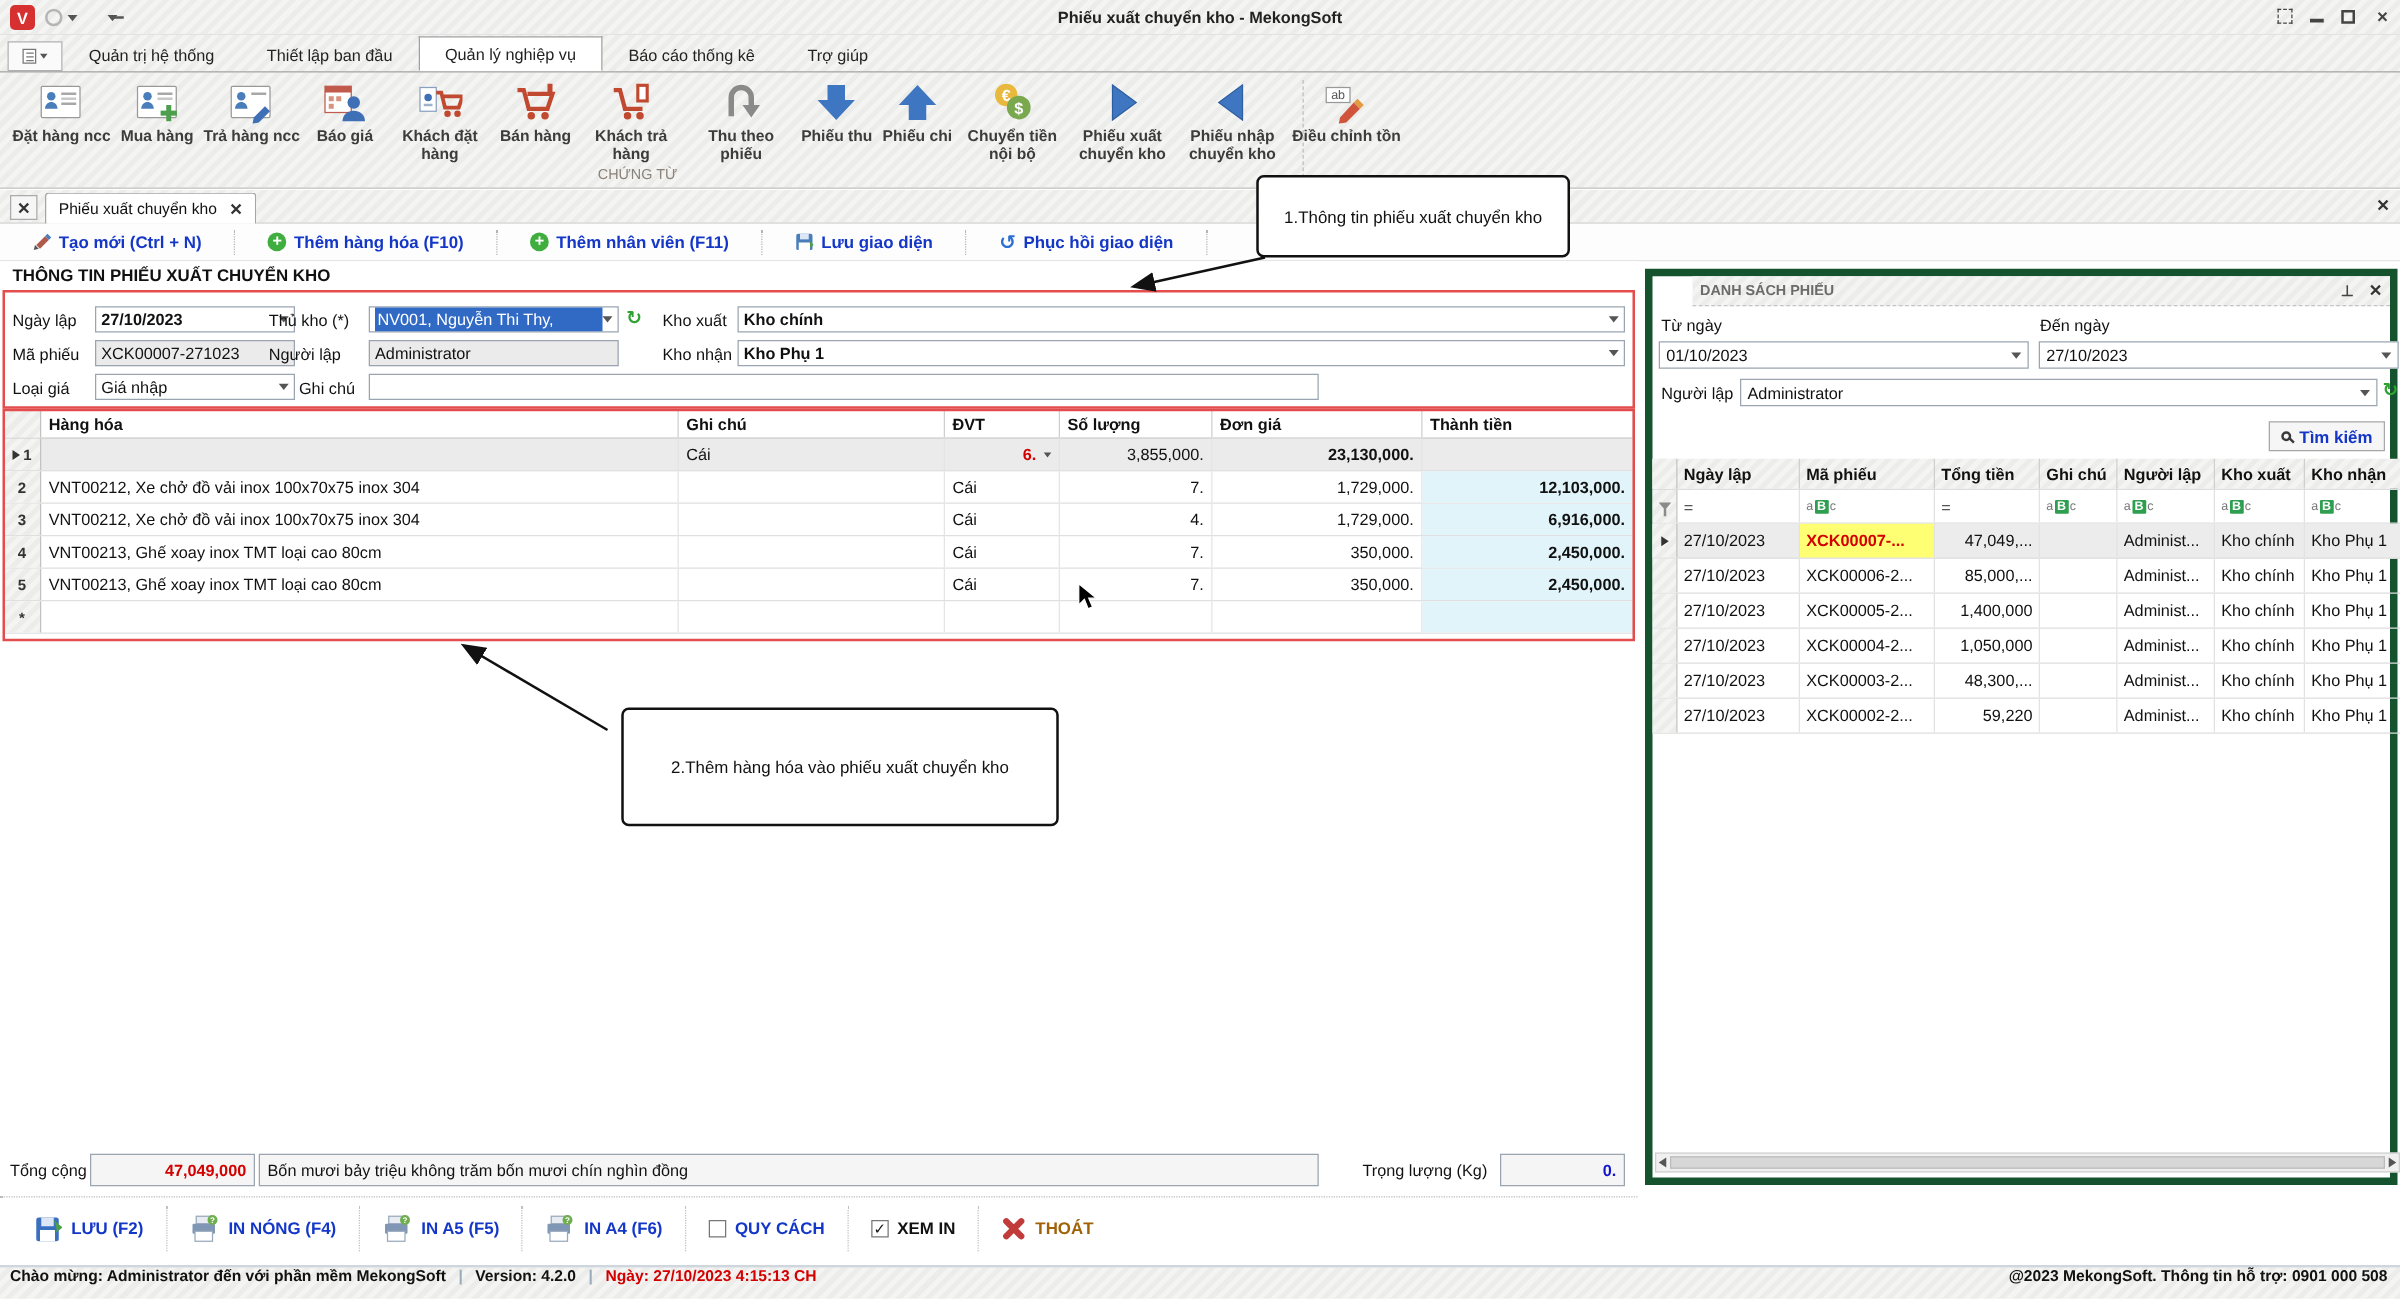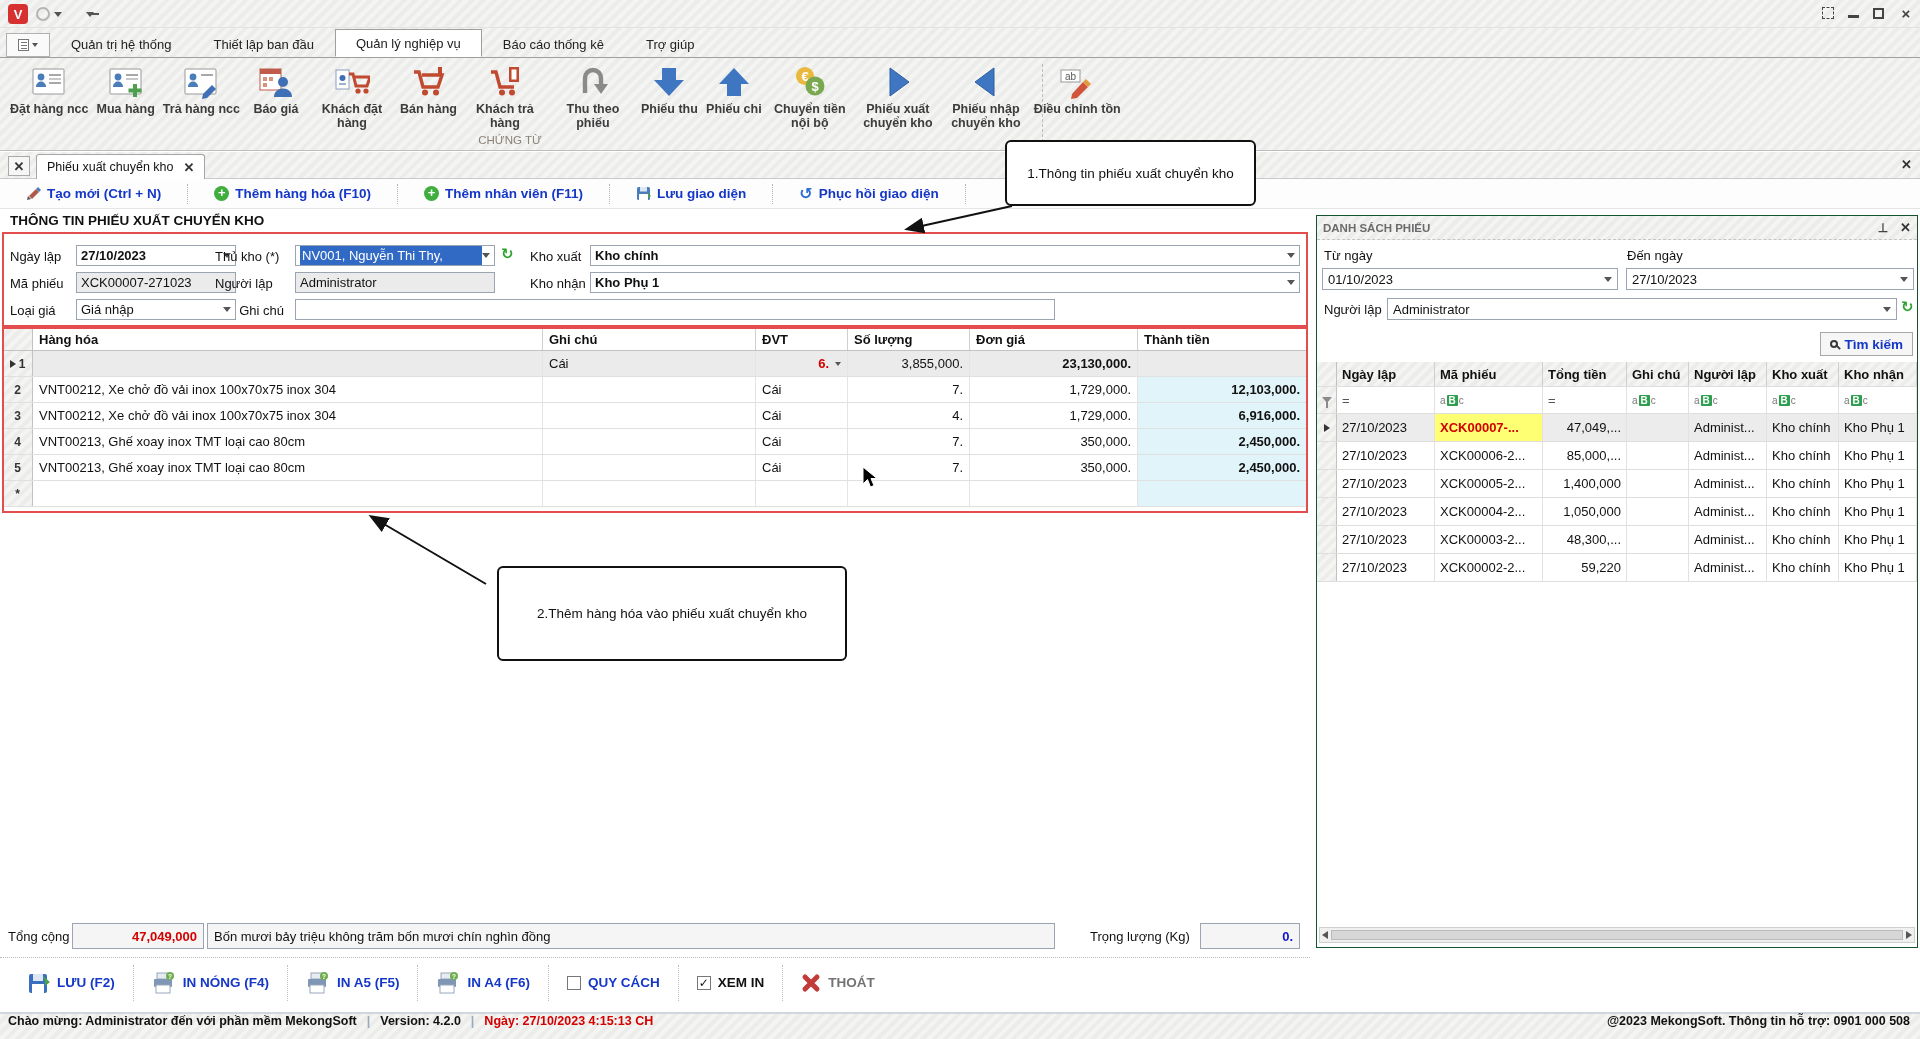--- a/index.html
+++ b/index.html
@@ -84,25 +84,25 @@
   
   .sumlabel { position:absolute; font-size:13px; }
   .sumbox { position:absolute; height:26px; border:1px solid #9aa5b1; background:#f5f5f5; display:flex; align-items:center; padding:0 6px; font-size:13px; }
   .sumbox.red { color:#d40000; font-weight:bold; justify-content:flex-end; }
   .sumbox.blue { color:#1414cc; font-weight:bold; justify-content:flex-end; }
 
   
   .actionbar { position:absolute; left:0; top:748px; width:1310px; height:50px; border-top:1px dotted #bbb; display:flex; align-items:center; padding-left:10px; }
   .abtn { display:flex; align-items:center; gap:7px; padding:0 18px; height:36px; border-right:1px dotted #c0c0c0; color:#1437c8; font-weight:bold; font-size:13.5px; cursor:pointer; }
   .abtn.black { color:#111; }
-  .abtn.red { color:#737373; }
+  .abtn.red { color:#a16207; }
   .cb { width:14px; height:14px; border:1px solid #777; background:#fff; display:flex; align-items:center; justify-content:center; font-size:12px; font-family:"DejaVu Sans", sans-serif; color:#111; }
 
   
-  .rpanel { position:absolute; left:1316px; top:215px; width:602px; height:733px; background:#fff; border:1px solid #14532d; }
+  .rpanel { position:absolute; left:1316px; top:215px; width:602px; height:733px; background:#fff; border:6px solid #14532d;padding-left:32px; }
   .rp-head { height:24px; display:flex; align-items:center; padding:0 6px; border-bottom:1px dashed #c5c5c5; color:#6b6b6b; font-weight:bold; font-size:11.5px; }
   .rp-head .sp { flex:1; }
   .pin { font-weight:bold; color:#444; margin-right:12px; font-size:12px; }
   .rp-label { position:absolute; font-size:13px; color:#111; }
   .rp-field { position:absolute; height:22px; border:1px solid #9aa5b1; background:#fff; display:flex; align-items:center; padding:0 5px; font-size:13px;gap:44px; }
   .rp-field .dd { margin-left:auto; }
   .searchbtn { position:absolute; right:4px; top:116px; height:24px; border:1px solid #a8a8a8; background:#f6f6f6; display:flex; align-items:center; gap:6px; padding:0 9px; color:#1437c8; font-weight:bold; font-size:13.5px; cursor:pointer; }
   .lens { width:8px; height:8px; border:2px solid #3a3a3a; border-radius:50%; position:relative; }
   .lens:after { content:''; position:absolute; width:6px; height:2px; background:#3a3a3a; transform:rotate(45deg); right:-5px; bottom:-2px; }
 
@@ -141,20 +141,21 @@
 </head>
 <body>
 
 <div class="app">
 
   <div class="titlebar hatch">
     <div class="logo">V</div>
     <div class="qa-circle"></div>
     <span class="dd qa-dd1"></span>
     <span class="dd qa-dd2"></span>
+    <div class="win-title">Phiếu xuất chuyển kho - MekongSoft</div>
     <div class="winbtns">
       <span class="wbtn wb-exp"></span>
       <span class="wbtn wb-min"></span>
       <span class="wbtn wb-max"></span>
       <span class="wbtn wb-close">×</span>
     </div>
   </div>
 
   <div class="menubar hatch">
     <div class="menu-btn">

